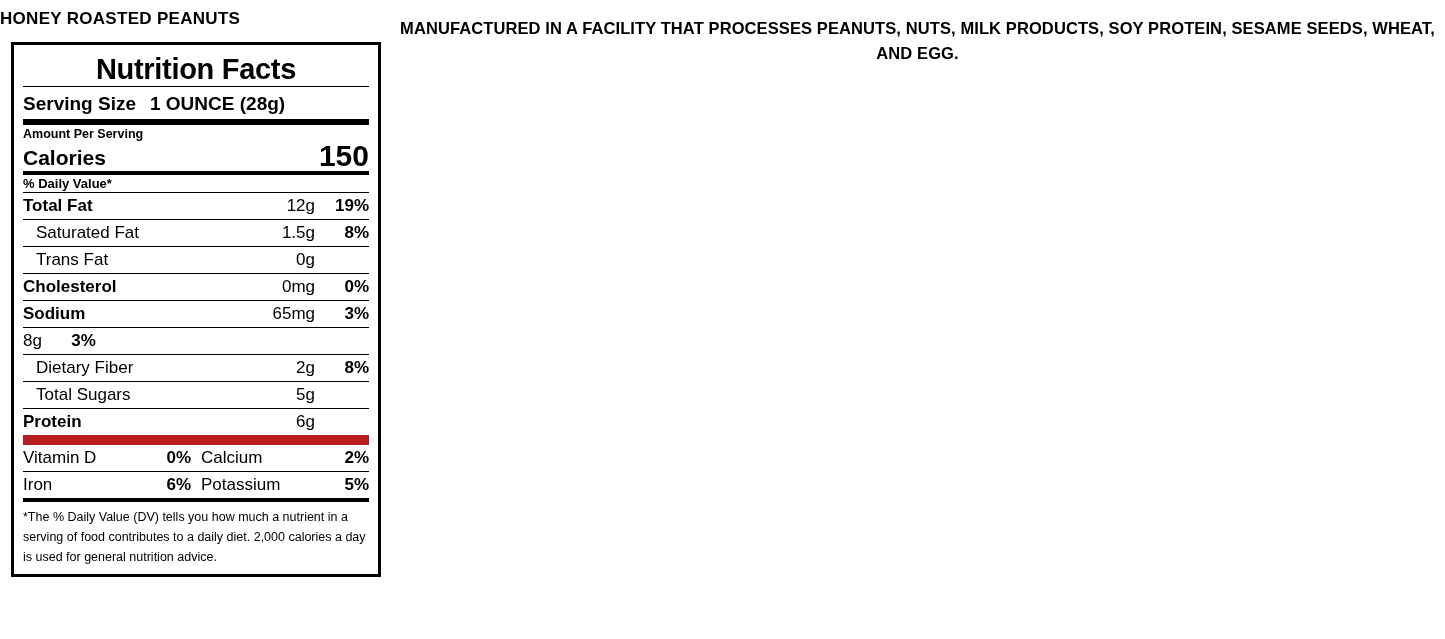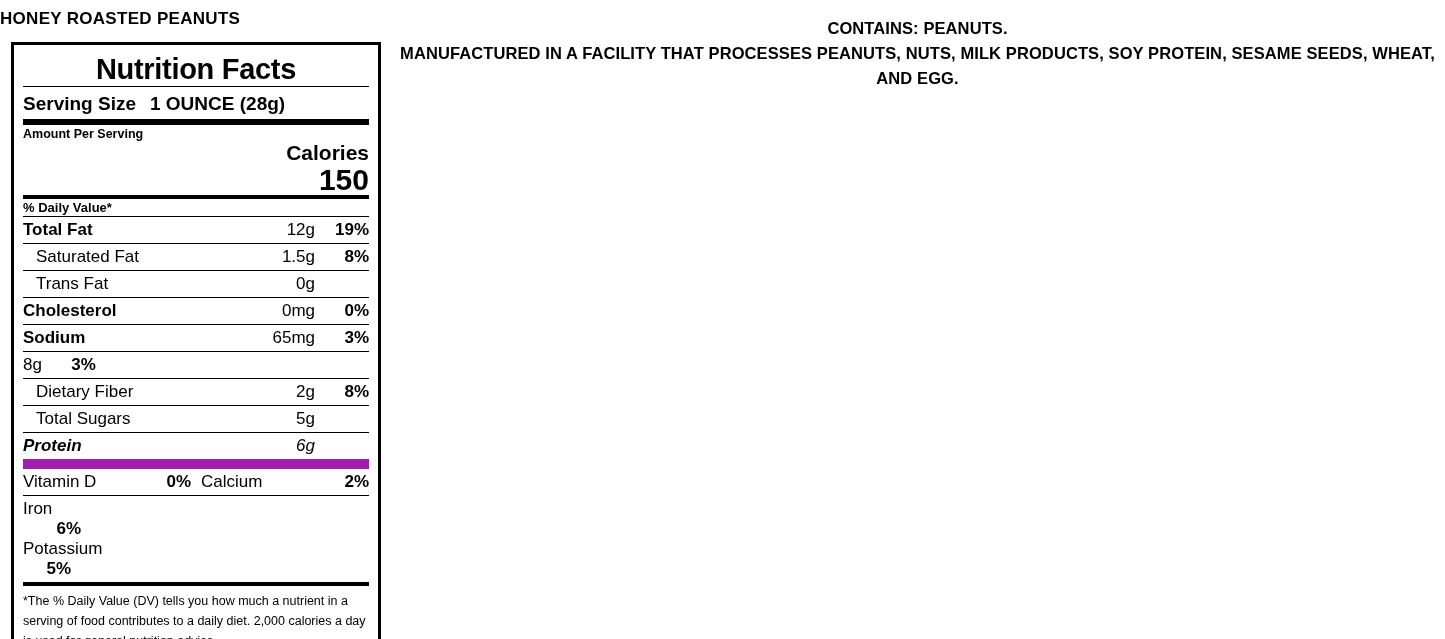--- a/index.html
+++ b/index.html
@@ -44,22 +44,22 @@
   .nf-title {
     text-align: center;
     font-weight: bold;
     font-size: 29px;
     line-height: 34px;
     letter-spacing: -0.3px;
     margin: 2px 0 3px 0;
   }
 
   .rule-thin  { border-bottom: 1px solid #000; }
-  .rule-med   { border-bottom: 4px solid #000; flex-direction: column; }
-  .rule-thick { border-bottom: 10px solid #a21caf; font-style: italic; }
+  .rule-med   { border-bottom: 4px solid #000; }
+  .rule-thick { border-bottom: 10px solid #b91c1c; }
   .rule-mid   { border-bottom: 6px solid #000; }
 
   .serving-row {
     display: flex;
     align-items: baseline;
     font-size: 19px;
     font-weight: bold;
     padding: 3px 0 4px 0;
   }
   .serving-label { margin-right: 14px; }
@@ -253,15 +253,14 @@
       <span class="vit-name2">Potassium</span>
       <span class="vit-dv2">5%</span>
     </div>
 
     <div class="footnote">*The % Daily Value (DV) tells you how much a nutrient in a serving of food contributes to a daily diet. 2,000 calories a day is used for general nutrition advice.</div>
 
   </div>
 </div>
 
 <div id="ingredients-block">
-  <p>CONTAINS: PEANUTS.</p>
   <p>MANUFACTURED IN A FACILITY THAT PROCESSES PEANUTS, NUTS, MILK PRODUCTS, SOY PROTEIN, SESAME SEEDS, WHEAT, AND EGG.</p>
 </div>
 
 </body></html>

